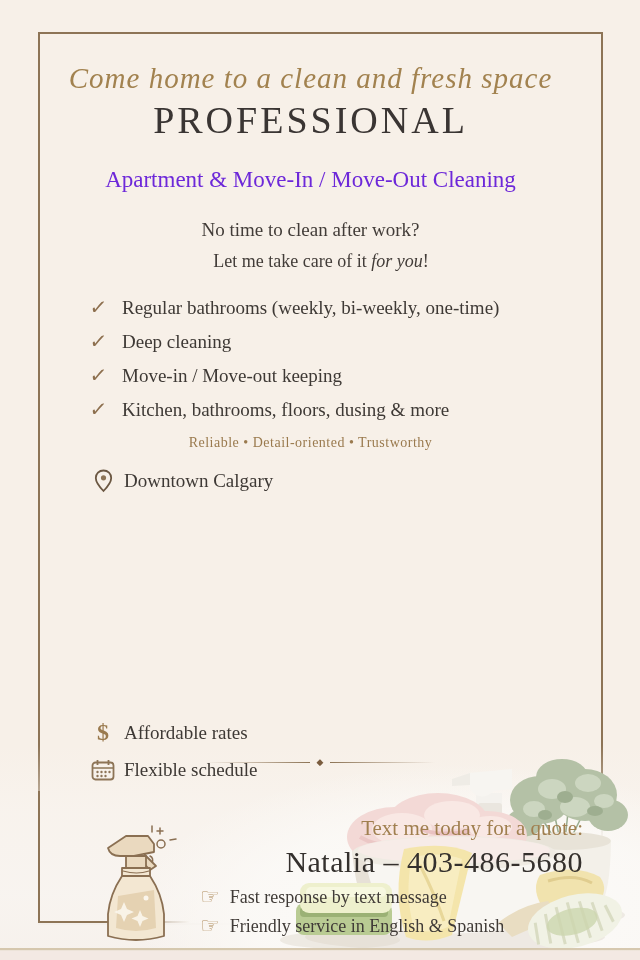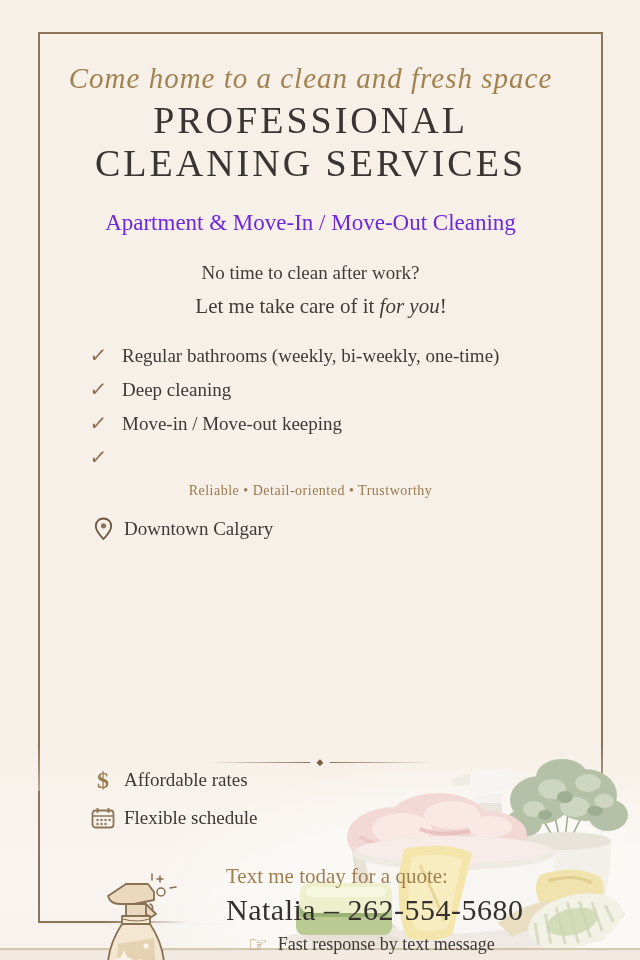--- a/index.html
+++ b/index.html
@@ -37,40 +37,40 @@
   .tagline{
     margin-top:30px;font-style:italic;font-size:29px;color:#a2824f;
     letter-spacing:1px;
   }
   .title{
     margin-top:4px;font-size:38px;line-height:1.12;letter-spacing:3px;
     color:#3a3533;font-weight:normal;
   }
   .subtitle{margin-top:8px;font-size:23px;color:#6d28d9;}
   .intro{margin-top:22px;font-size:19px;line-height:1.58;color:#423c38;}
-  .intro .cta{font-size:21px;margin-top:2px;padding-left:21px;}
+  .intro .cta{font-size:18px;margin-top:2px;padding-left:21px;}
   .intro .cta em{font-style:italic;}
   ul.services{
     list-style:none;margin:20px 0 0 52px;padding:0;text-align:left;
   }
   ul.services li{display:flex;align-items:baseline;font-size:19px;color:#3e3935;margin-bottom:10px;}
   .check{
     color:#8d6f4e;font-size:20px;width:22px;flex:0 0 22px;margin-right:10px;
     font-family:"DejaVu Sans",sans-serif;transform:skewX(-8deg);
   }
   .values{margin-top:14px;font-size:14px;color:#9a7a4e;letter-spacing:0.5px;}
   .details{
     display:flex;margin:18px 0 0 52px;text-align:left;font-size:19px;color:#3e3935;flex-direction:column;
   }
   .details .col-left{flex:0 0 250px;}
   .detail-row{display:flex;align-items:center;margin-bottom:13px;}
   .detail-row .d-icon{width:26px;flex:0 0 26px;display:flex;justify-content:center;}
   .detail-row .d-text{margin-left:8px;}
   .dollar{color:#9a7a4e;font-size:24px;font-weight:bold;font-family:"Liberation Serif",serif;}
-  .contact{position:relative;margin-top:22px;text-align:left;min-height:128px;padding-left:48px;}
+  .contact{position:relative;margin-top:22px;text-align:right;min-height:128px;}
   .spray-illustration{position:absolute;left:52px;top:2px;}
   .contact-text{margin-left:140px;}
   .contact-heading{font-size:21px;color:#a07f4f;}
   .contact-phone{font-size:30px;color:#34302d;letter-spacing:0.5px;margin-top:4px;}
   .contact-note{display:flex;align-items:center;font-size:18px;color:#403b37;margin-top:7px;margin-left:22px;}
   .hand{
     font-family:"DejaVu Sans",sans-serif;color:#b08e5f;font-size:22px;
     margin-right:10px;line-height:1;
   }
   .divider{
@@ -204,21 +204,21 @@
     <span class="line l"></span>
     <span class="diamond">◆</span>
     <span class="line r"></span>
   </div>
 
   <div class="content">
 
     <div class="tagline">Come home to a clean and fresh space</div>
 
     <h1 class="title"><span>PROFESSIONAL</span><br>
-      <span>CLEANING SERVICES</span></h1>
+      </h1>
 
     <div class="subtitle">Apartment &amp; Move-In / Move-Out Cleaning</div>
 
     <div class="intro">
       <div>No time to clean after work?</div>
       <div class="cta"><span>Let me take care of it </span><em>for you</em><span>!</span></div>
     </div>
 
     <ul class="services">
       <li>
@@ -228,20 +228,21 @@
       <li>
         <span class="check">✓</span>
         <span>Deep cleaning</span>
       </li>
       <li>
         <span class="check">✓</span>
         <span>Move-in / Move-out keeping</span>
       </li>
       <li>
         <span class="check">✓</span>
+        <span>Kitchen, bathrooms, floors, dusing &amp; more</span>
       </li>
     </ul>
 
     <div class="values">Reliable • Detail-oriented • Trustworthy</div>
 
     <div class="details">
       <div class="col-left">
         <div class="detail-row">
           <span class="d-icon">
             <svg width="19" height="24" viewBox="0 0 19 24">
@@ -305,21 +306,21 @@
           </g>
           <g fill="#fbf6ec">
             <path d="M34 84 l3 7 7 3 -7 3 -3 7 -3 -7 -7 -3 7 -3 Z" opacity="0.9"></path>
             <path d="M50 92 l2.5 6 6 2.5 -6 2.5 -2.5 6 -2.5 -6 -6 -2.5 6 -2.5 Z" opacity="0.9"></path>
             <circle cx="56" cy="80" r="2.5"></circle>
           </g>
         </svg>
       </span>
       <div class="contact-text">
         <div class="contact-heading">Text me today for a quote:</div>
-        <div class="contact-phone">Natalia – 262-554-5680</div>
+        <div class="contact-phone">Natalia – 403-486-5680</div>
         <div class="contact-note">
           <span class="hand">☞</span>
           <span>Fast response by text message</span>
         </div>
         <div class="contact-note">
           <span class="hand">☞</span>
           <span>Friendly service in English &amp; Spanish</span>
         </div>
       </div>
     </div>

